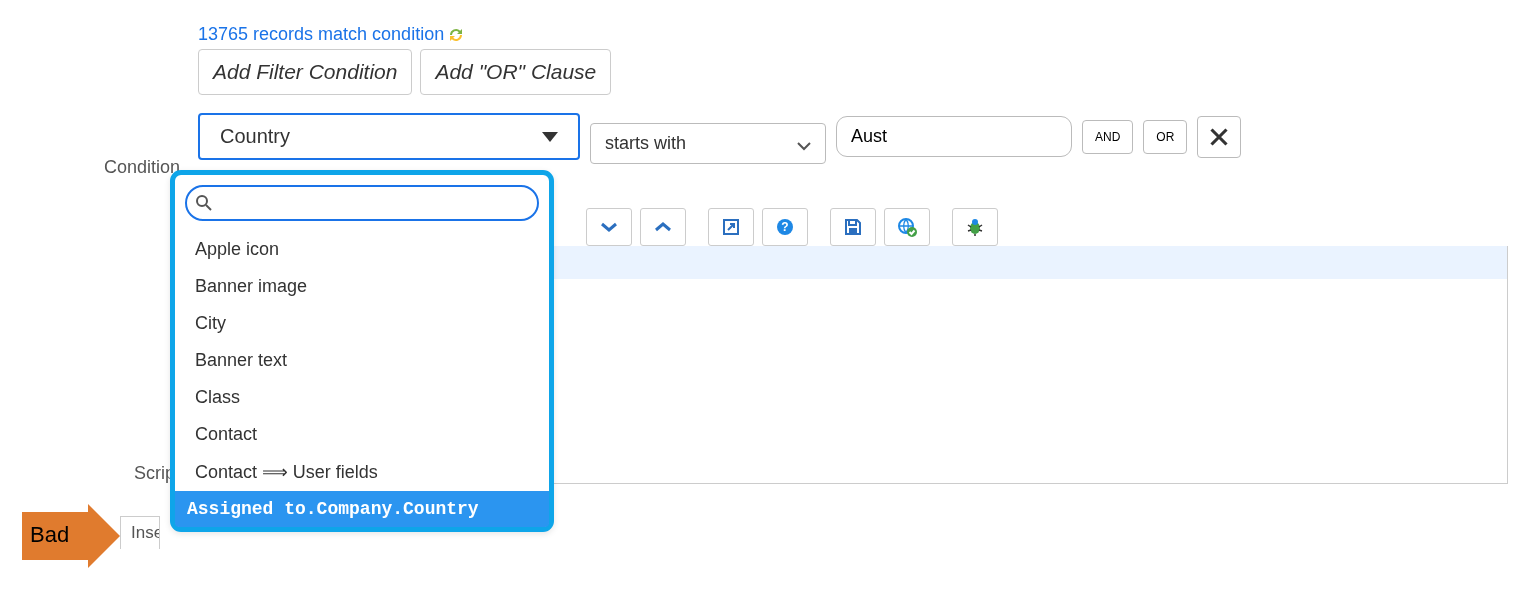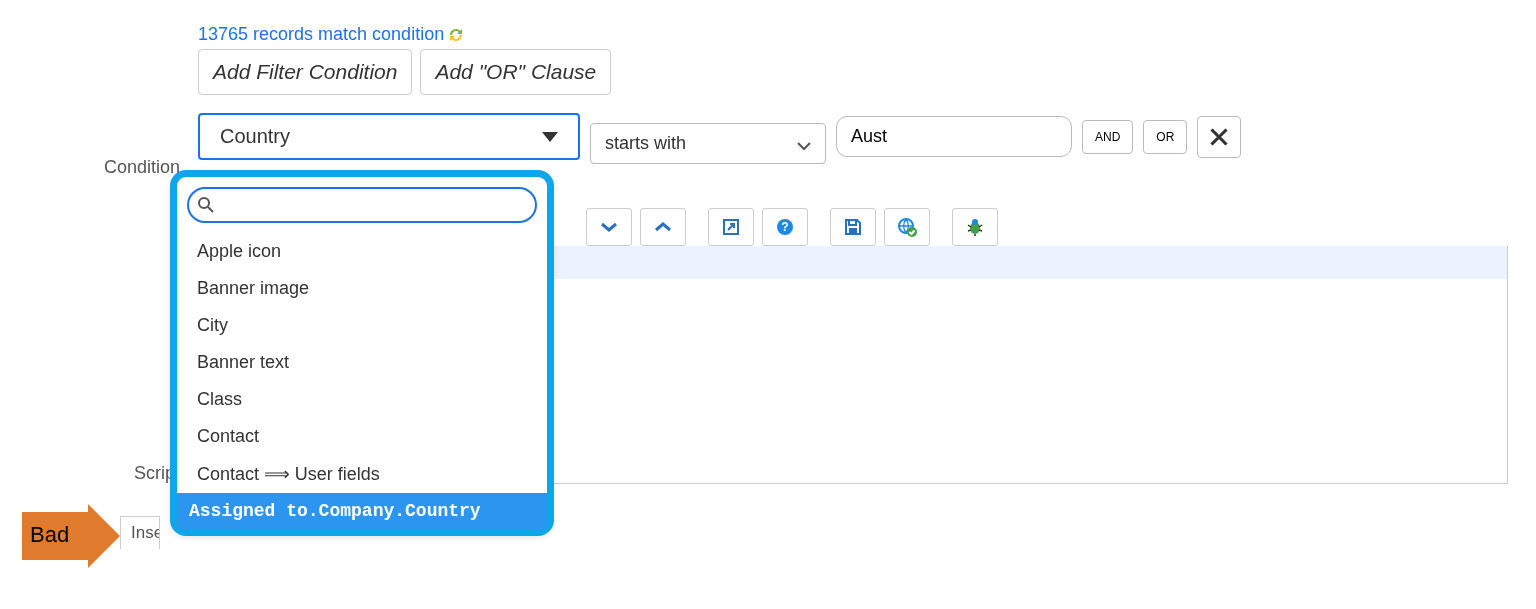--- a/index.html
+++ b/index.html
@@ -115,22 +115,22 @@
     height: 42px;
   }
 
   
   .dropdown {
     position: absolute;
     left: 170px;
     top: 170px;
     width: 384px;
     background: #fff;
-    border: 7px solid #0ea5e9;
-    border-radius: 16px;
+    border: 5px solid #0ea5e9;
+    border-radius: 11px;
     z-index: 10;
     box-shadow: 0 2px 6px rgba(0,0,0,0.1);
   }
   .search-wrap { padding: 10px; }
   .search-input {
     width: 100%;
     border: 2px solid #1a73e8;
     border-radius: 22px;
     padding: 6px 12px 6px 36px;
     font-size: 17px;

